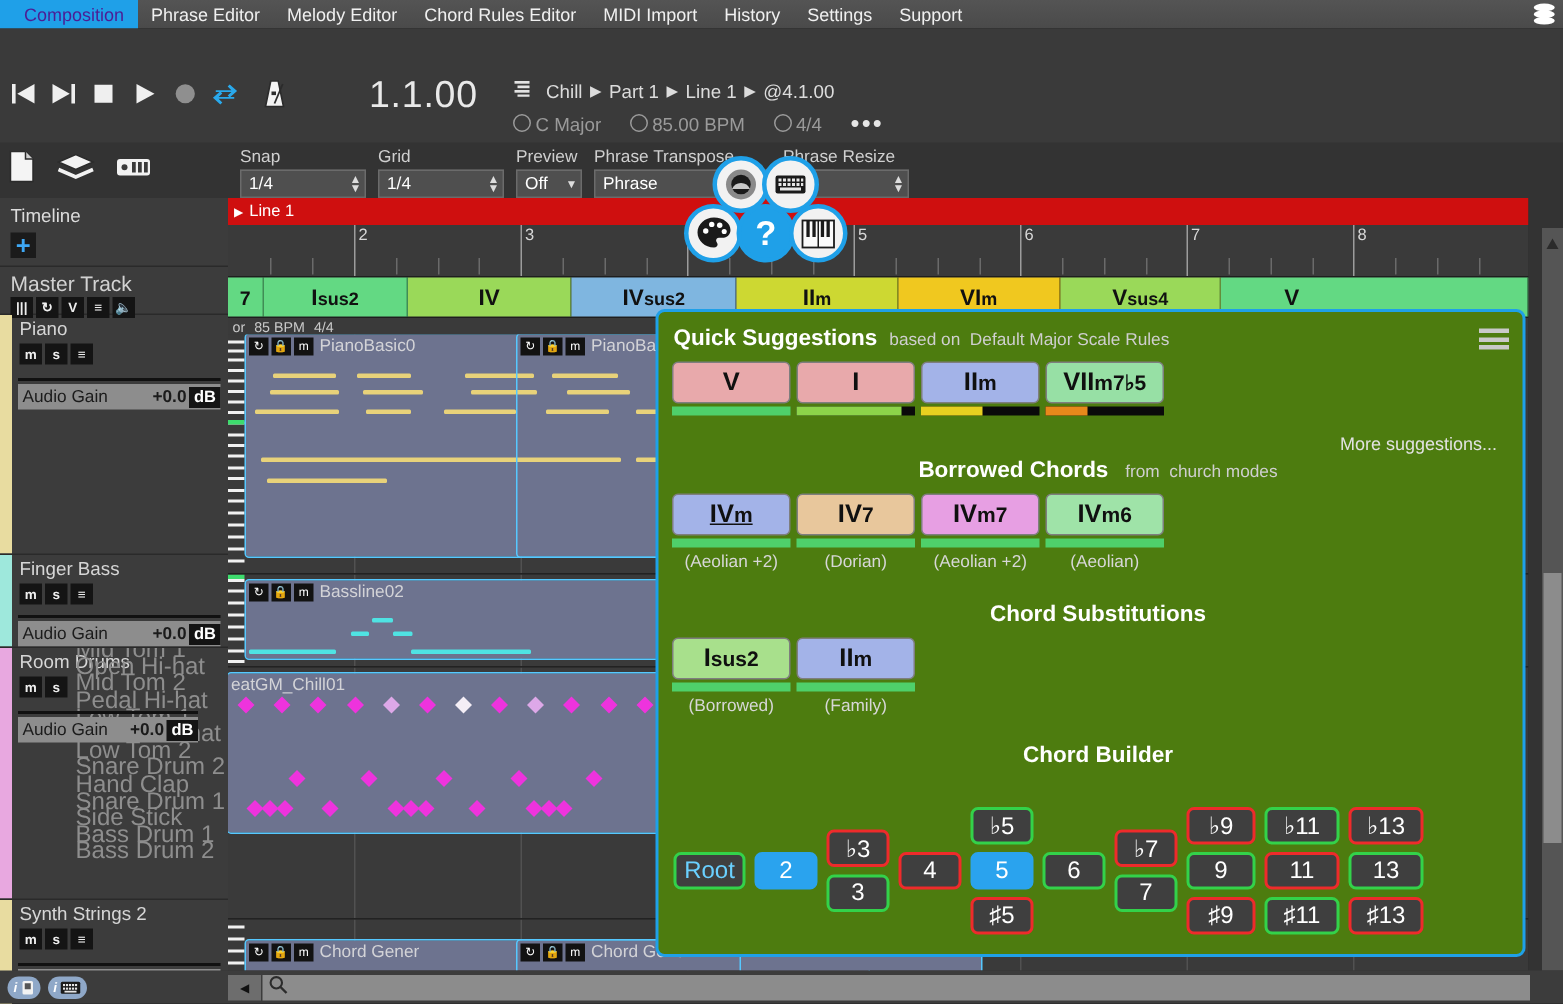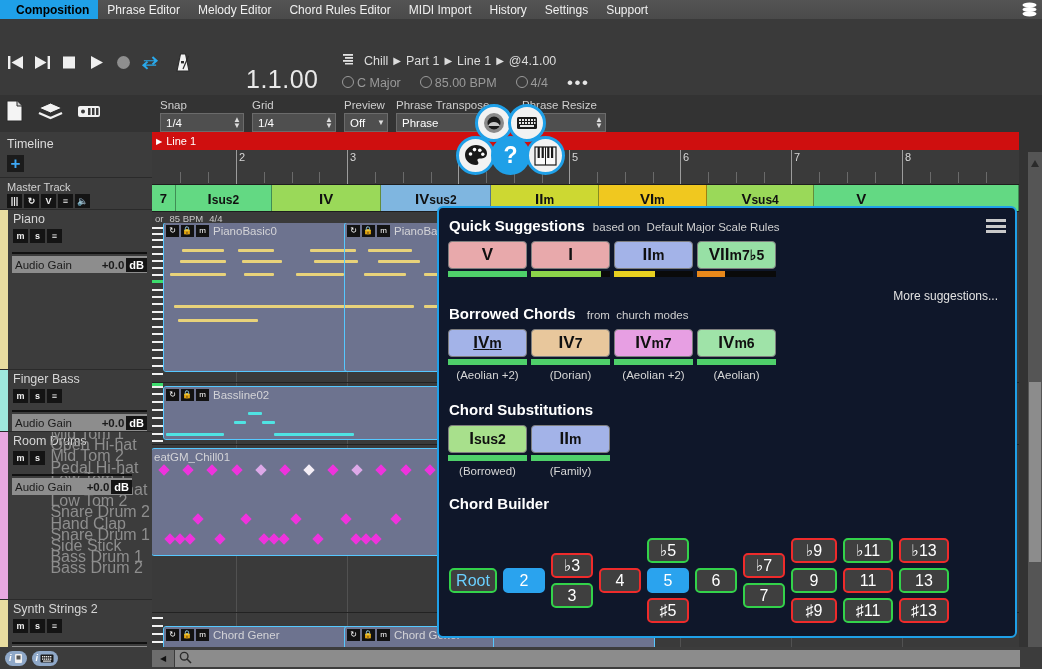--- a/index.html
+++ b/index.html
@@ -8,30 +8,30 @@
     font-family:"Liberation Sans",sans-serif;
     color:#d8d8d8;-webkit-font-smoothing:none;
   }
   .app{position:absolute;inset:0;background:#333;}
 
   
   .menubar{position:absolute;left:0;top:0;width:1042px;height:19px;
     background:linear-gradient(#545454,#4a4a4a);border-bottom:1px solid #202020;
     display:flex;align-items:stretch;}
   .menubar .tab{display:flex;align-items:center;padding:0 9px;font-size:12px;color:#f0f0f0;white-space:nowrap;}
-  .menubar .tab.active{background:#1fa0e8;color:#000000;font-weight:bold;padding-left:16px;}
+  .menubar .tab.active{background:#1fa0e8;color:#4c1d95;font-weight:normal;padding-left:16px;}
   .menubar .spacer{flex:1;}
   .dbicon{width:26px;display:flex;align-items:center;justify-content:center;}
   .dbicon svg{display:block;}
 
   
   .transport{position:absolute;left:0;top:19px;width:1042px;height:76px;background:#3a3a3a;}
   .tbtns{position:absolute;left:6px;top:34px;display:flex;gap:9px;align-items:center;}
   .tbtns .ic{width:18px;height:18px;display:flex;align-items:center;justify-content:center;}
-  .timecode{position:absolute;left:246px;top:30px;font-size:25px;color:#e9e9e9;letter-spacing:.5px;margin-top:16px;}
+  .timecode{position:absolute;left:246px;top:30px;font-size:25px;color:#e9e9e9;letter-spacing:.5px;}
   .bread{position:absolute;left:342px;top:34px;display:flex;align-items:center;gap:5px;font-size:12.5px;color:#dcdcdc;}
   .bread .arrow{color:#dcdcdc;font-size:10px;}
   .bcicon{display:inline-block;margin-right:5px;}
   .meta{position:absolute;left:342px;top:57px;display:flex;align-items:center;gap:19px;font-size:12.5px;color:#9a9a9a;}
   .meta .ring{display:inline-block;width:10px;height:10px;border:1.6px solid #9a9a9a;border-radius:50%;margin-right:3px;vertical-align:-1px;}
   .dots{color:#e6e6e6;font-size:17px;letter-spacing:1.5px;line-height:8px;}
 
   
   .docrow{position:absolute;left:5px;top:100px;display:flex;gap:14px;align-items:center;}
 
@@ -45,21 +45,21 @@
   .w-snap{width:84px;} .w-grid{width:84px;} .w-prev{width:44px;} .w-tr{width:160px;}
   .caret{font-size:8px;color:#ddd;}
 
   
   .leftpanel{position:absolute;left:0;top:132px;width:152px;height:515px;background:#3c3c3c;border-right:1px solid #1d1d1d;}
   .tl-head{height:46px;border-bottom:1px solid #2a2a2a;padding:5px 0 0 7px;box-sizing:border-box;}
   .tl-head .t{font-size:12.5px;color:#dcdcdc;}
   .plusbtn{width:17px;height:17px;background:#1b1b1b;margin-top:4px;display:flex;align-items:center;justify-content:center;
     color:#3ea8f5;font-size:17px;line-height:13px;font-weight:bold;}
   .mt{height:32px;border-bottom:1px solid #2a2a2a;padding:3px 0 0 7px;box-sizing:border-box;}
-  .mt .t{font-size:11px;color:#d2d2d2;}
+  .mt .t{font-size:14px;color:#d2d2d2;}
   .mtbtns{display:flex;gap:2px;margin-top:1px;}
   .sq{width:15px;height:14px;background:#141414;display:flex;align-items:center;justify-content:center;
     font-size:9px;color:#efefef;font-weight:bold;}
   .track{position:relative;border-bottom:1px solid #2a2a2a;box-sizing:border-box;overflow:hidden;}
   .track .colorbar{position:absolute;left:0;top:0;width:8px;height:100%;}
   .track .tname{position:absolute;left:13px;top:2px;font-size:12.5px;color:#d6d6d6;white-space:nowrap;}
   .track .tbtn{position:absolute;left:13px;top:19px;display:flex;gap:2px;}
   .gainrow{position:absolute;left:12px;right:5px;}
   .gainline{height:2px;background:#111;margin-bottom:2px;}
   .gain{height:17px;background:#8d8d8d;display:flex;align-items:center;box-sizing:border-box;padding-left:3px;}
@@ -98,28 +98,28 @@
   .keyb{position:absolute;left:0;top:0;width:11px;bottom:0;}
   .keyb i{position:absolute;left:0;width:11px;height:2.3px;background:#f1f1f1;display:block;}
   .hl{position:absolute;left:0;width:11px;height:3px;background:#3ddc6d;}
 
   
   .rnd{position:absolute;border-radius:50%;background:#f2f2f2;border:3px solid #1fa0e8;
     display:flex;align-items:center;justify-content:center;box-sizing:border-box;}
   .rnd.blue{background:#1fa0e8;border-color:#1fa0e8;color:#fff;font-weight:bold;}
 
   
-  .panel{position:absolute;left:437px;top:206px;width:580px;height:432px;background:#0f172a;
+  .panel{position:absolute;left:437px;top:206px;width:580px;height:432px;background:#4d7c0f;
     border:2px solid #1fa0e8;border-radius:6px;box-sizing:border-box;}
   .panel .hdr{display:flex;align-items:baseline;padding:9px 0 0 10px;}
   .panel .hdr h2{margin:0;font-size:15px;color:#fff;font-weight:bold;}
   .panel .hdr .sub{font-size:11.5px;color:#cfcfcf;margin-left:8px;}
   .burger{position:absolute;right:9px;top:11px;width:20px;height:14px;display:flex;flex-direction:column;justify-content:space-between;}
   .burger i{height:3px;background:#c9c9c9;display:block;}
-  .sect-title{font-size:15px;color:#fff;font-weight:bold;margin:0 0 0 10px;}
+  .sect-title{font-size:15px;color:#fff;font-weight:bold;margin:0 0 0 10px;text-align:center;}
   .sect-title .sub{font-size:11.5px;color:#cfcfcf;font-weight:normal;margin-left:7px;}
   .chiprow{display:flex;gap:4px;margin-left:9px;}
   .chipwrap{display:flex;flex-direction:column;align-items:stretch;}
   .chip{height:28px;border-radius:4px;border:1px solid #7e7e7e;display:flex;align-items:center;
     justify-content:center;box-sizing:border-box;color:#101010;}
   .chip .lbl{font-size:17px;font-weight:bold;line-height:17px;}
   .chip .lbl .sm{font-size:14px;}
   .meter{height:6px;background:#0a0a0a;margin-top:2px;display:flex;}
   .meter i{display:block;height:6px;}
   .modelbl{font-size:11.5px;color:#d7d7d7;text-align:center;margin-top:4px;}

